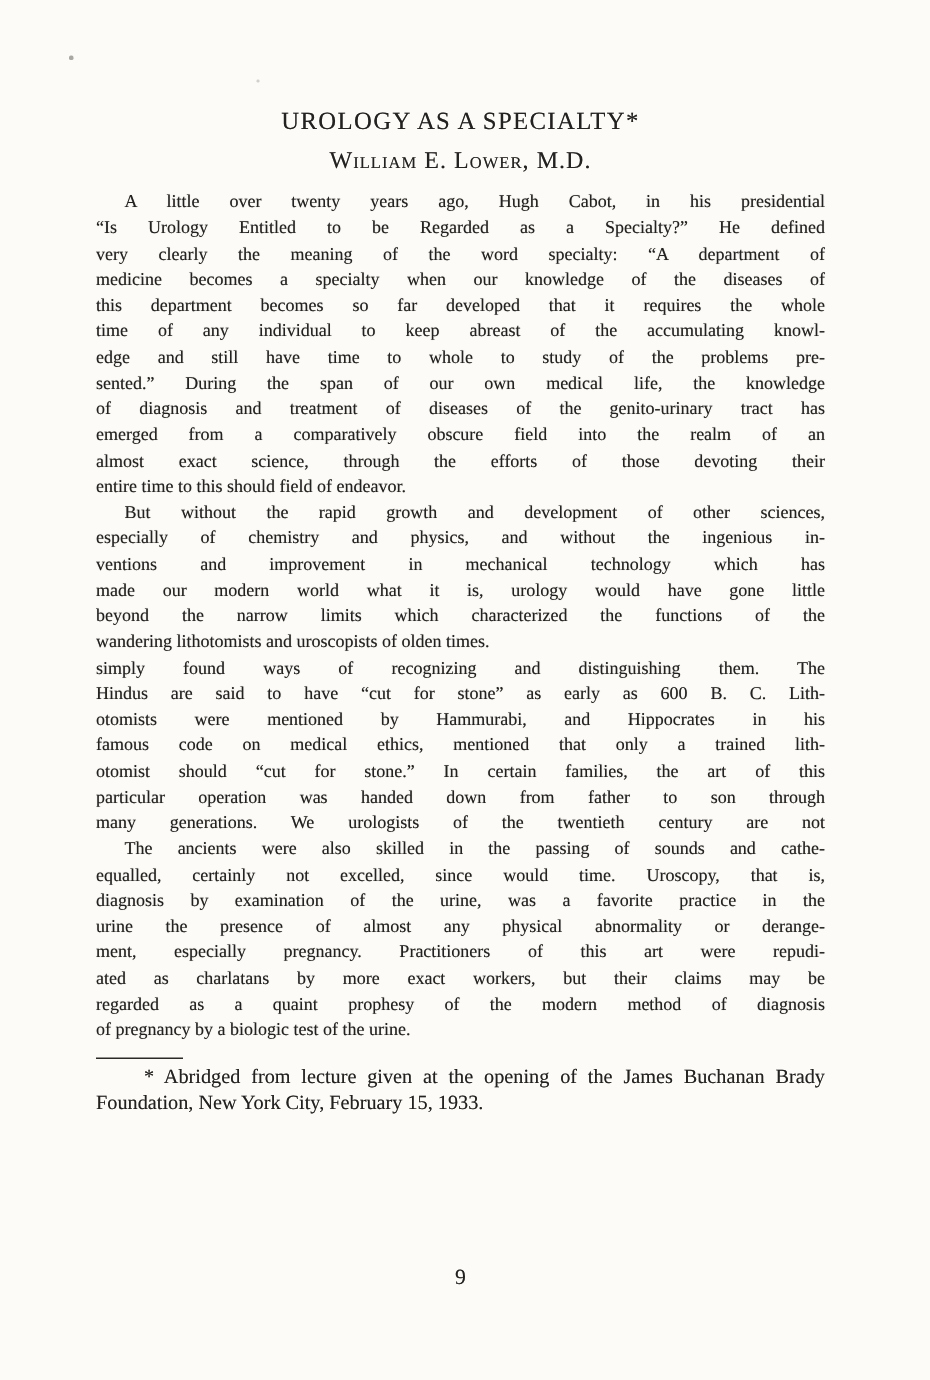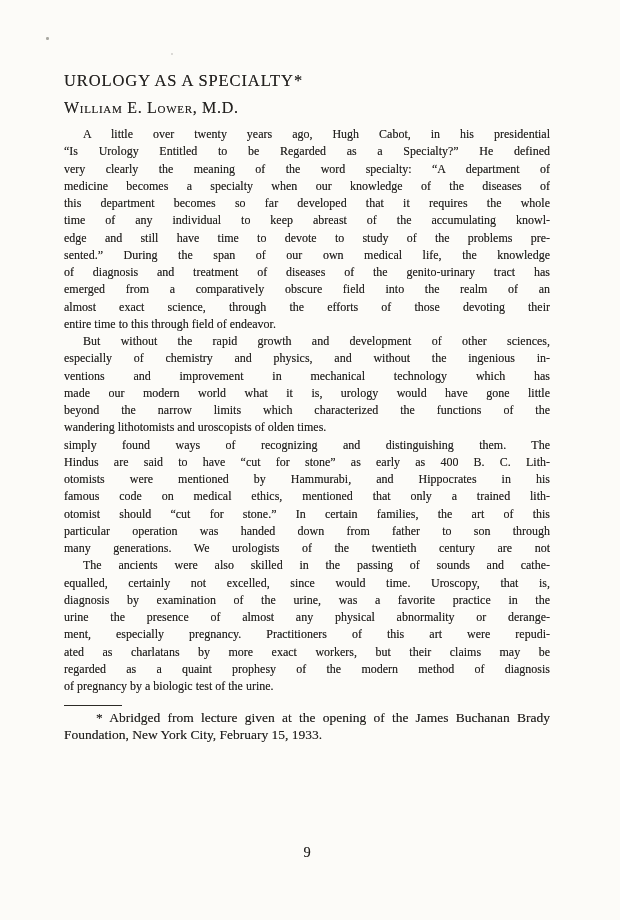--- a/index.html
+++ b/index.html
@@ -18,29 +18,30 @@
     box-sizing: border-box;
   }
   .content {
     position: absolute;
     left: 64px;
     top: 0;
     width: 486px;
   }
   .title {
     margin: 71px 0 0 0;
-    text-align: left;
+    text-align: center;
     font-size: 16.5px;
     font-weight: 400;
     letter-spacing: 0.9px;
     line-height: 20px;
     text-shadow: 0 0 0.4px rgba(30,28,25,0.55);
   }
   .author {
     margin: 7px 0 0 0;
+    text-align: center;
     font-variant: small-caps;
     font-size: 16px;
     font-weight: 400;
     letter-spacing: 0.7px;
     line-height: 20px;
     text-shadow: 0 0 0.4px rgba(30,28,25,0.5);
   }
   .body-text {
     margin-top: 8px;
     font-size: 12px;
@@ -98,38 +99,38 @@
     <h2 class="author">William E. Lower, M.D.</h2>
 
     <div class="body-text">
         <div class="paragraph">
           <div class="line first">A little over twenty years ago, Hugh Cabot, in his presidential</div>
           <div class="line">“Is Urology Entitled to be Regarded as a Specialty?”  He defined</div>
           <div class="line">very clearly the meaning of the word specialty: “A department of</div>
           <div class="line">medicine becomes a specialty when our knowledge of the diseases of</div>
           <div class="line">this department becomes so far developed that it requires the whole</div>
           <div class="line">time of any individual to keep abreast of the accumulating knowl-</div>
-          <div class="line">edge and still have time to devote to study of the problems pre-</div>
+          <div class="line">edge and still have time to whole to study of the problems pre-</div>
           <div class="line">sented.”  During the span of our own medical life, the knowledge</div>
           <div class="line">of diagnosis and treatment of diseases of the genito-urinary tract has</div>
           <div class="line">emerged from a comparatively obscure field into the realm of an</div>
           <div class="line">almost exact science, through the efforts of those devoting their</div>
-          <div class="line last">entire time to this through field of endeavor.</div>
+          <div class="line last">entire time to this should field of endeavor.</div>
         </div>
         <div class="paragraph">
           <div class="line first">But without the rapid growth and development of other sciences,</div>
           <div class="line">especially of chemistry and physics, and without the ingenious in-</div>
           <div class="line">ventions and improvement in mechanical technology which has</div>
           <div class="line">made our modern world what it is, urology would have gone little</div>
           <div class="line">beyond the narrow limits which characterized the functions of the</div>
           <div class="line last">wandering lithotomists and uroscopists of olden times.</div>
         </div>
         <div class="paragraph">
           <div class="line">simply found ways of recognizing and distinguishing them.  The</div>
-          <div class="line">Hindus are said to have “cut for stone” as early as 400 B. C.  Lith-</div>
+          <div class="line">Hindus are said to have “cut for stone” as early as 600 B. C.  Lith-</div>
           <div class="line">otomists were mentioned by Hammurabi, and Hippocrates in his</div>
           <div class="line">famous code on medical ethics, mentioned that only a trained lith-</div>
           <div class="line">otomist should “cut for stone.”  In certain families, the art of this</div>
           <div class="line">particular operation was handed down from father to son through</div>
           <div class="line">many generations.  We urologists of the twentieth century are not</div>
         </div>
         <div class="paragraph">
           <div class="line first">The ancients were also skilled in the passing of sounds and cathe-</div>
           <div class="line">equalled, certainly not excelled, since would time.  Uroscopy, that is,</div>
           <div class="line">diagnosis by examination of the urine, was a favorite practice in the</div>

